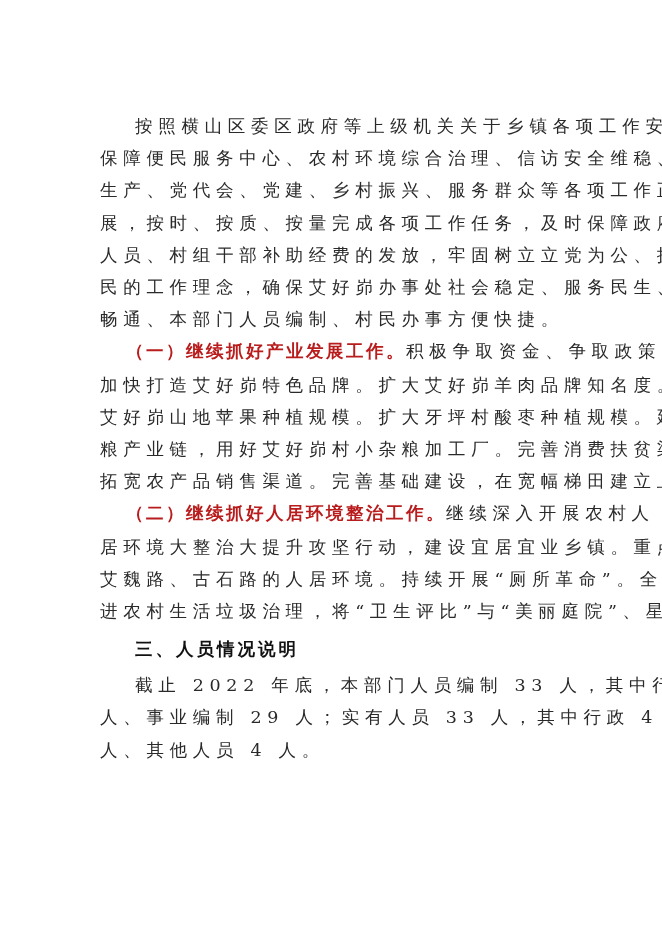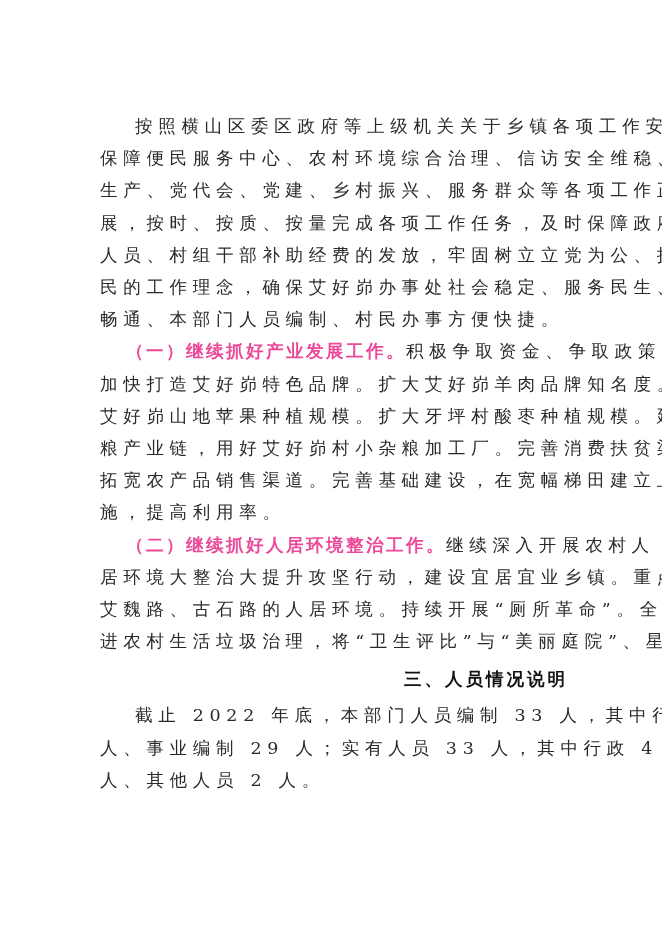--- a/index.html
+++ b/index.html
@@ -1,23 +1,23 @@
 <!DOCTYPE html>
 <html><head>
 <meta charset="utf-8">
 <style>
   html, body { margin: 0; padding: 0; background: #ffffff; }
   body { width: 662px; height: 936px; position: relative; overflow: hidden;
          font-family: "DejaVu Serif", "Liberation Serif", serif; color: #2a2a2a; }
   .page { position: absolute; left: 100px; top: 110px; width: 468px; }
   .p { font-size: 17.5px; line-height: 32.2px; margin: 0; letter-spacing: 5.7px;
        text-align: justify; text-indent: 35px; }
-  .p b { font-family: Liberation Serif, serif; font-weight: bold; letter-spacing: 2.5px; color: #ec4899; }
+  .p b { font-family: Liberation Mono, monospace; font-weight: bold; letter-spacing: 2.5px; color: #b91c1c; }
   .h { font-size: 17.5px; line-height: 36px; margin: 4px 0 2px 0; text-indent: 35px;
-       font-family: "DejaVu Sans", "Liberation Sans", sans-serif; font-weight: bold; letter-spacing: 3px; color: #111; text-align: right; }
+       font-family: "DejaVu Sans", "Liberation Sans", sans-serif; font-weight: bold; letter-spacing: 3px; color: #111; }
   .line { display: block; white-space: nowrap; text-indent: 0; }
   .first { padding-left: 35px; }
   .boldfirst { padding-left: 26px; }
 </style>
 </head>
 <body>
 
 <div class="page">
 
   <div class="p" style="text-indent:0">
@@ -29,31 +29,30 @@
     <span class="line">民的工作理念，确保艾好峁办事处社会稳定、服务民生、道路</span>
     <span class="line">畅通、本部门人员编制、村民办事方便快捷。</span>
   </div>
 
   <div class="p" style="text-indent:0">
     <span class="line boldfirst"><b>（一）继续抓好产业发展工作。</b><span>积极争取资金、争取政策，</span></span>
     <span class="line">加快打造艾好峁特色品牌。扩大艾好峁羊肉品牌知名度。扩大</span>
     <span class="line">艾好峁山地苹果种植规模。扩大牙坪村酸枣种植规模。延伸杂</span>
     <span class="line">粮产业链，用好艾好峁村小杂粮加工厂。完善消费扶贫渠道，</span>
     <span class="line">拓宽农产品销售渠道。完善基础建设，在宽幅梯田建立上水设</span>
-    <span class="line">施，提高利用率。</span>
   </div>
 
   <div class="p" style="text-indent:0">
     <span class="line boldfirst"><b>（二）继续抓好人居环境整治工作。</b><span>继续深入开展农村人</span></span>
     <span class="line">居环境大整治大提升攻坚行动，建设宜居宜业乡镇。重点整治</span>
     <span class="line">艾魏路、古石路的人居环境。持续开展“厕所革命”。全面推</span>
     <span class="line">进农村生活垃圾治理，将“卫生评比”与“美丽庭院”、星级</span>
   </div>
 
   <div class="h">三、人员情况说明</div>
 
   <div class="p" style="text-indent:0">
     <span class="line first">截止 2022 年底，本部门人员编制 33 人，其中行政编制 4</span>
     <span class="line">人、事业编制 29 人；实有人员 33 人，其中行政 4 人、事业 27</span>
-    <span class="line">人、其他人员 2 人。</span>
+    <span class="line">人、其他人员 4 人。</span>
   </div>
 
 </div>
 
 </body></html>

